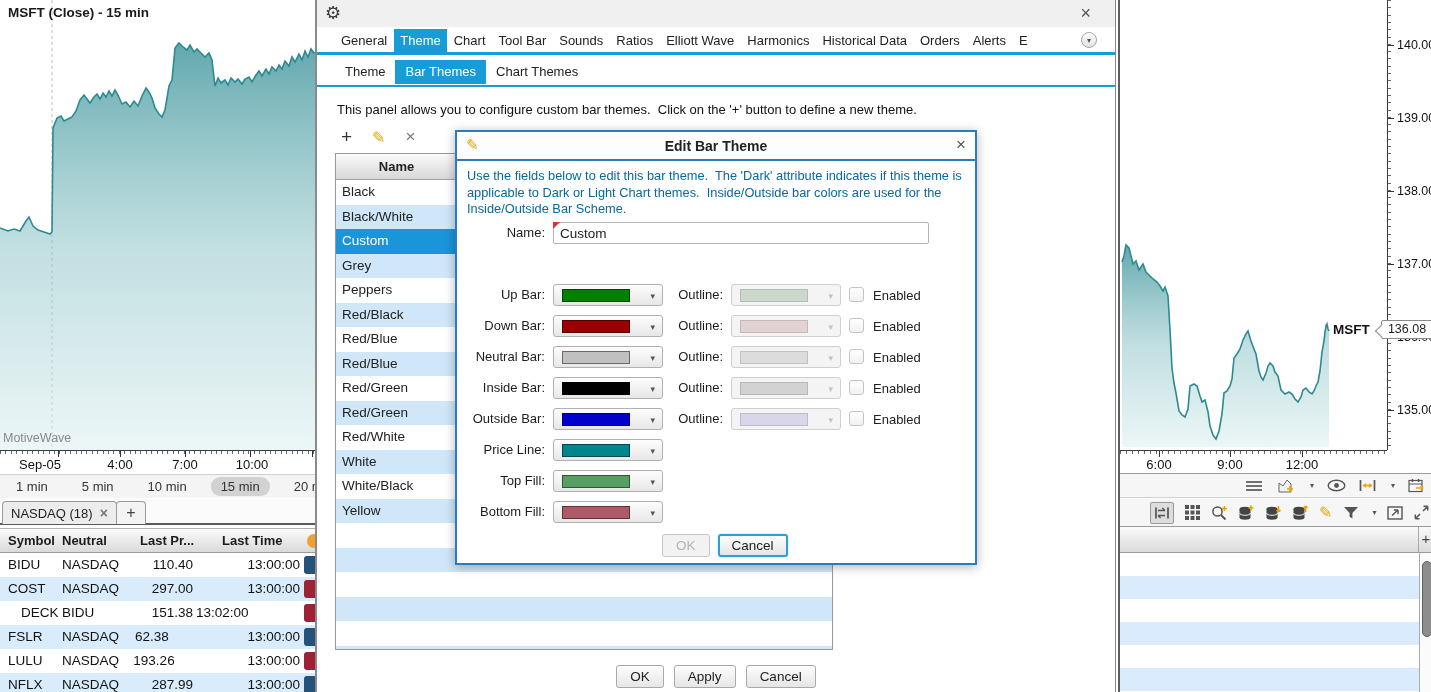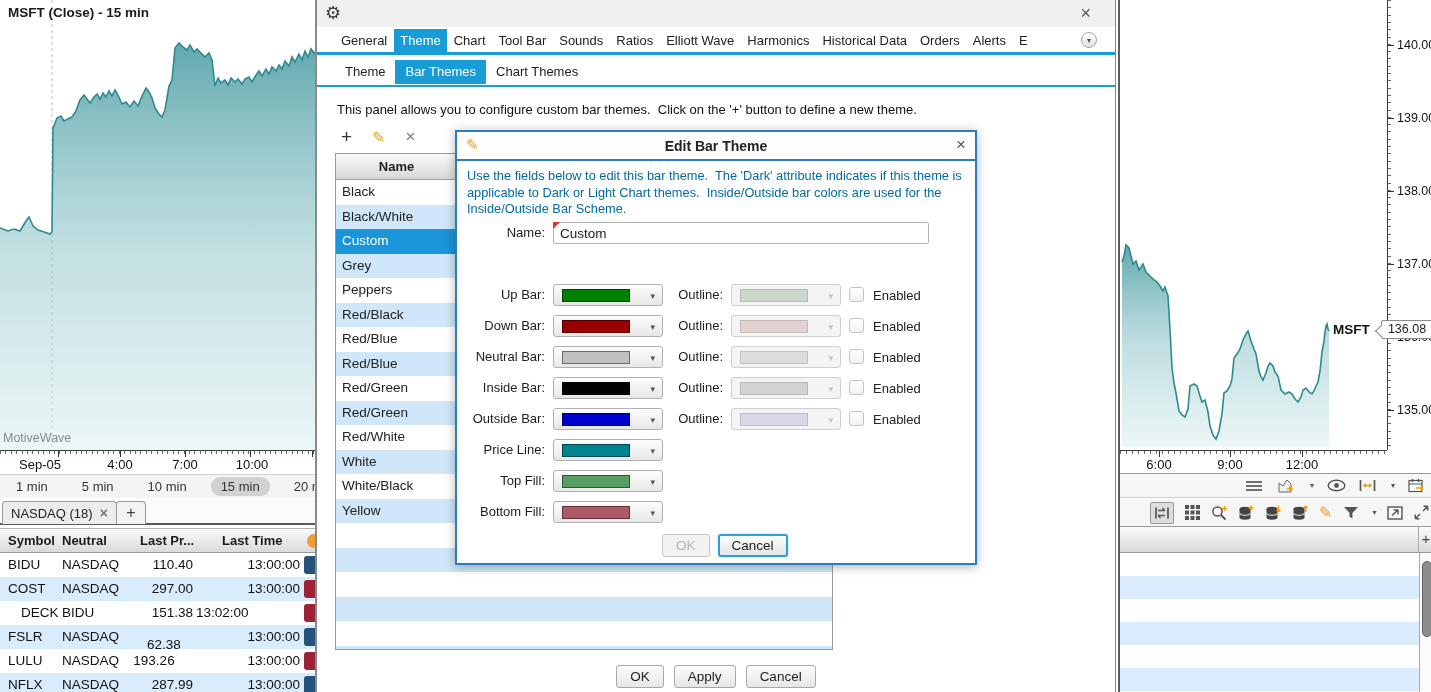--- a/index.html
+++ b/index.html
@@ -196,21 +196,21 @@
         <div class="wl-row">
           <div class="wl-cell" style="left: 21px;">DECK</div>
           <div class="wl-cell" style="left: 62px;">BIDU</div>
           <div class="wl-cell" style="left: 135px; width: 58px; text-align: right;">151.38</div>
           <div class="wl-cell" style="left: 196px; width: 104px; ">13:02:00</div>
           <div class="badge" style="background: rgb(155, 35, 53);"></div>
         </div>
         <div class="wl-row alt">
           <div class="wl-cell" style="left: 8px;">FSLR</div>
           <div class="wl-cell" style="left: 62px;">NASDAQ</div>
-          <div class="wl-cell" style="left: 135px; width: 58px; text-align: center; margin-top: 8px;">62.38</div>
+          <div class="wl-cell" style="left: 135px; width: 58px; text-align: left;">62.38</div>
           <div class="wl-cell" style="left: 196px; width: 104px; text-align: right;">13:00:00</div>
           <div class="badge" style="background: rgb(36, 82, 123);"></div>
         </div>
         <div class="wl-row">
           <div class="wl-cell" style="left: 8px;">LULU</div>
           <div class="wl-cell" style="left: 62px;">NASDAQ</div>
           <div class="wl-cell" style="left: 125px; width: 58px; text-align: center;">193.26</div>
           <div class="wl-cell" style="left: 196px; width: 104px; text-align: right;">13:00:00</div>
           <div class="badge" style="background: rgb(155, 35, 53);"></div>
         </div>

